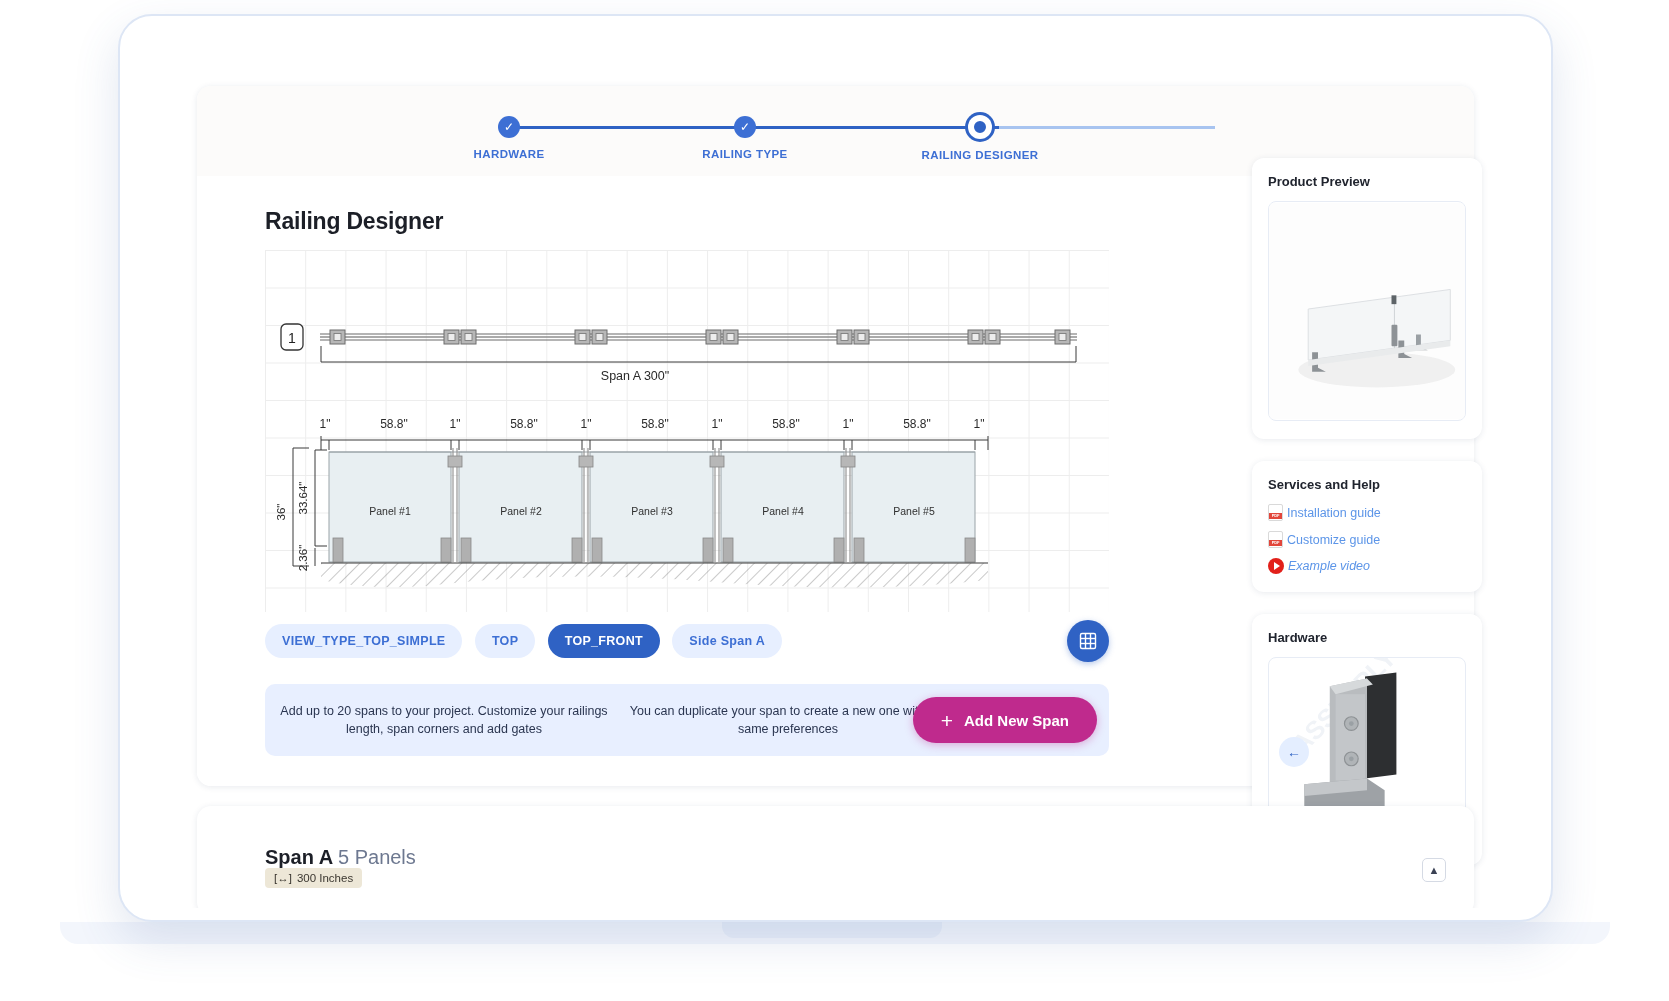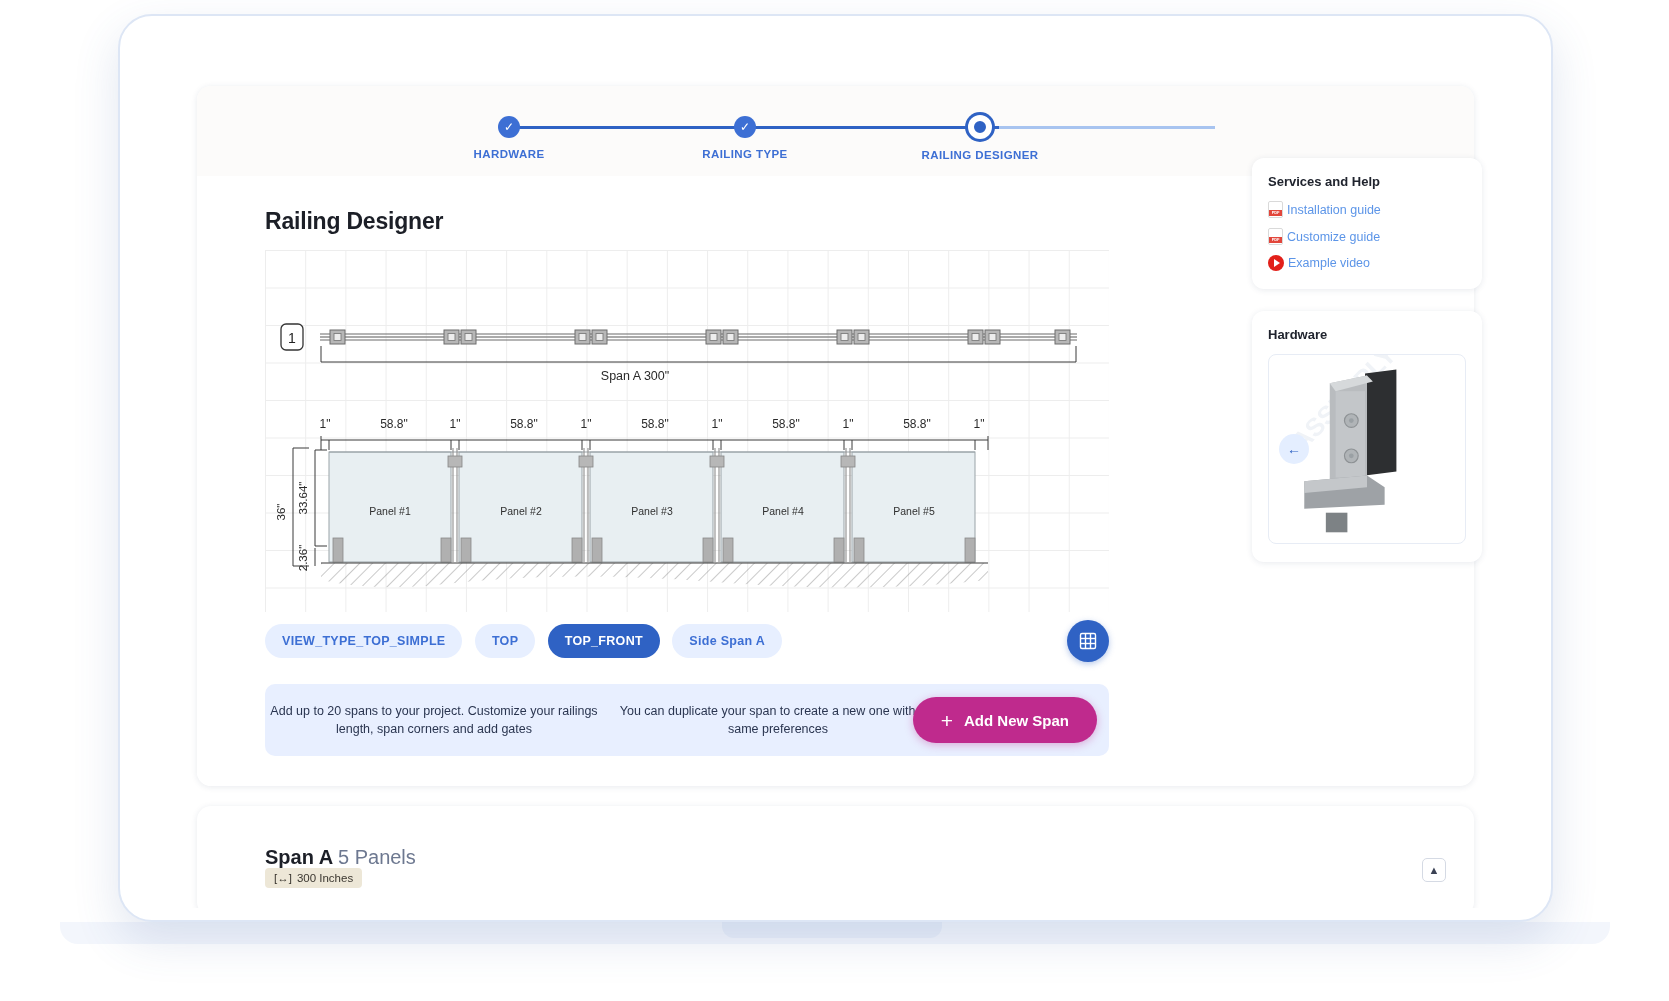--- a/index.html
+++ b/index.html
@@ -129,21 +129,21 @@
 
   
   .banner {
     position:absolute; left:68px; top:508px; width:844px; height:72px;
     background:#e8efff; border-radius:10px;
     display:flex; align-items:center;
   }
   .banner .txt {
     font-size:12.5px; color:#2a3550; line-height:1.45; text-align:center;
   }
-  .banner .t1 { width:330px; margin-left:4px; }
+  .banner .t1 { width:330px; margin-left:14px; }
   .banner .t2 { width:330px; margin-left:14px; }
   .btn-add {
     position:absolute; right:12px; top:13px;
     height:46px; padding:0 28px; border:0; border-radius:23px;
     background:#bf2a8d; color:#fff; cursor:pointer;
     font-family:"Liberation Sans", sans-serif;
     font-size:15px; font-weight:600;
     display:flex; align-items:center; gap:11px;
     box-shadow:0 2px 8px rgba(191,42,141,.35);
   }
@@ -172,21 +172,21 @@
     position:absolute; left:10px; top:50%; margin-top:-15px;
     width:30px; height:30px; border-radius:50%;
     background:#e4eeff; color:#2f62c4; border:0; cursor:pointer;
     display:flex; align-items:center; justify-content:center;
     font-size:14px; z-index:3;
   }
   .help-row {
     display:flex; align-items:center; gap:4px; margin-bottom:10px;
     cursor:pointer;
   }
-  .help-row:last-child { margin-bottom:0; }
+  .help-row:last-child { margin-bottom:0;font-style:italic; }
   .help-row .lnk { font-size:12.5px; color:#5c95e8; }
   .ico-pdf {
     width:15px; height:17px; background:#fff;
     border:1px solid #d9d9d9; border-radius:2px; position:relative;
     flex:0 0 auto;
   }
   .ico-pdf:after {
     content:"PDF"; position:absolute; left:0; right:0; bottom:1px;
     font-size:4px; font-weight:700; color:#fff; background:#e2463b;
     text-align:center; line-height:6px; letter-spacing:-.2px;
@@ -455,20 +455,37 @@
           <button class="btn-add">
             <span class="plus">+</span>
             <span>Add New Span</span>
           </button>
         </div>
       </div>
     </div>
 
     <div class="rightcol">
 
+      <div class="panel">
+        <h3>Product Preview</h3>
+        <div class="preview-box">
+          <svg width="100%" height="100%" viewBox="0 0 200 220">
+            <rect width="200" height="220" fill="#fdfdfd"></rect>
+            <ellipse cx="110" cy="170" rx="80" ry="18" fill="#f0f0f0"></ellipse>
+            <polygon points="40,108 185,88 185,140 40,160" fill="#f4f6f7" stroke="#dcdfe2" stroke-width="1"></polygon>
+            <line x1="128" y1="98" x2="128" y2="150" stroke="#cfd3d6" stroke-width="1"></line>
+            <rect x="125" y="94" width="5" height="9" fill="#5e6468"></rect>
+            <rect x="125" y="124" width="6" height="22" rx="1" fill="#8d9296"></rect>
+            <path d="M44 152 l6 0 l0 16 l8 4 l-14 0 z" fill="#8d9296"></path>
+            <path d="M132 140 l6 0 l0 14 l8 4 l-14 0 z" fill="#8d9296"></path>
+            <path d="M150 134 l5 0 l0 13 l7 3 l-12 0 z" fill="#9aa0a4"></path>
+            <polygon points="40,160 185,140 185,146 40,166" fill="#e9ebec"></polygon>
+          </svg>
+        </div>
+      </div>
 
       <div class="panel">
         <h3>Services and Help</h3>
         <div class="help-row">
           <span class="ico-pdf"></span>
           <span class="lnk">Installation guide</span>
         </div>
         <div class="help-row">
           <span class="ico-pdf"></span>
           <span class="lnk">Customize guide</span>

